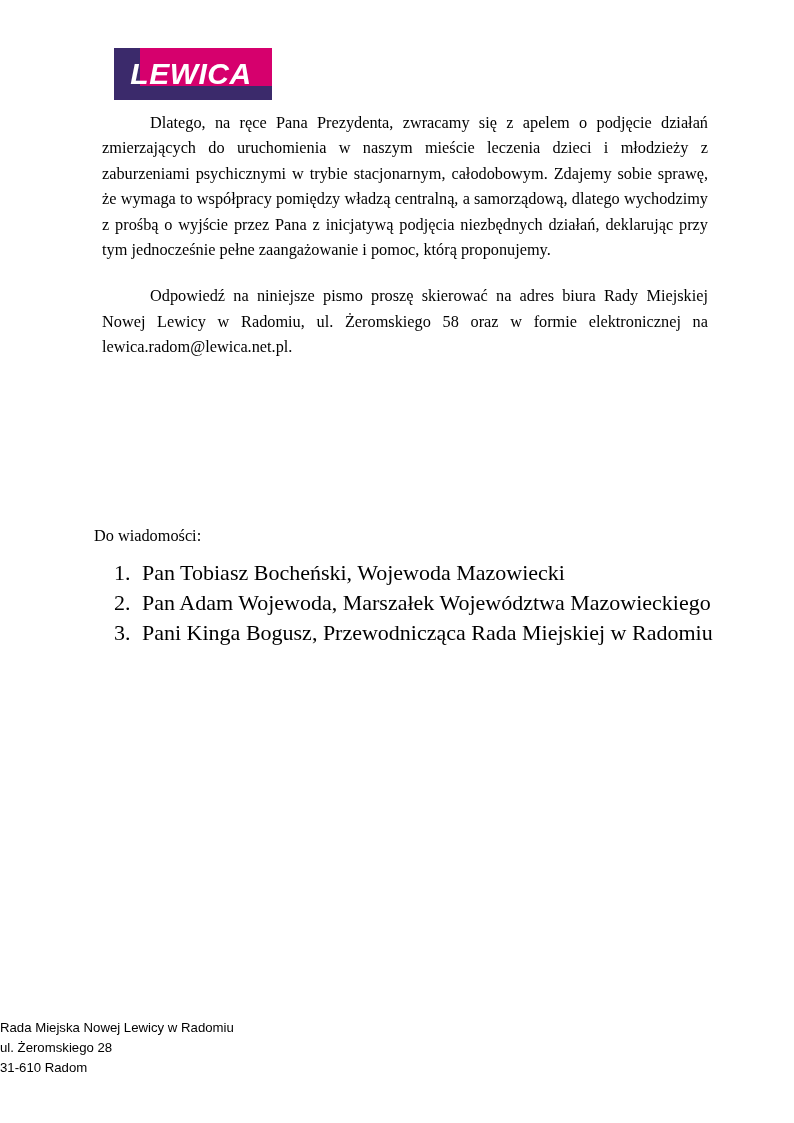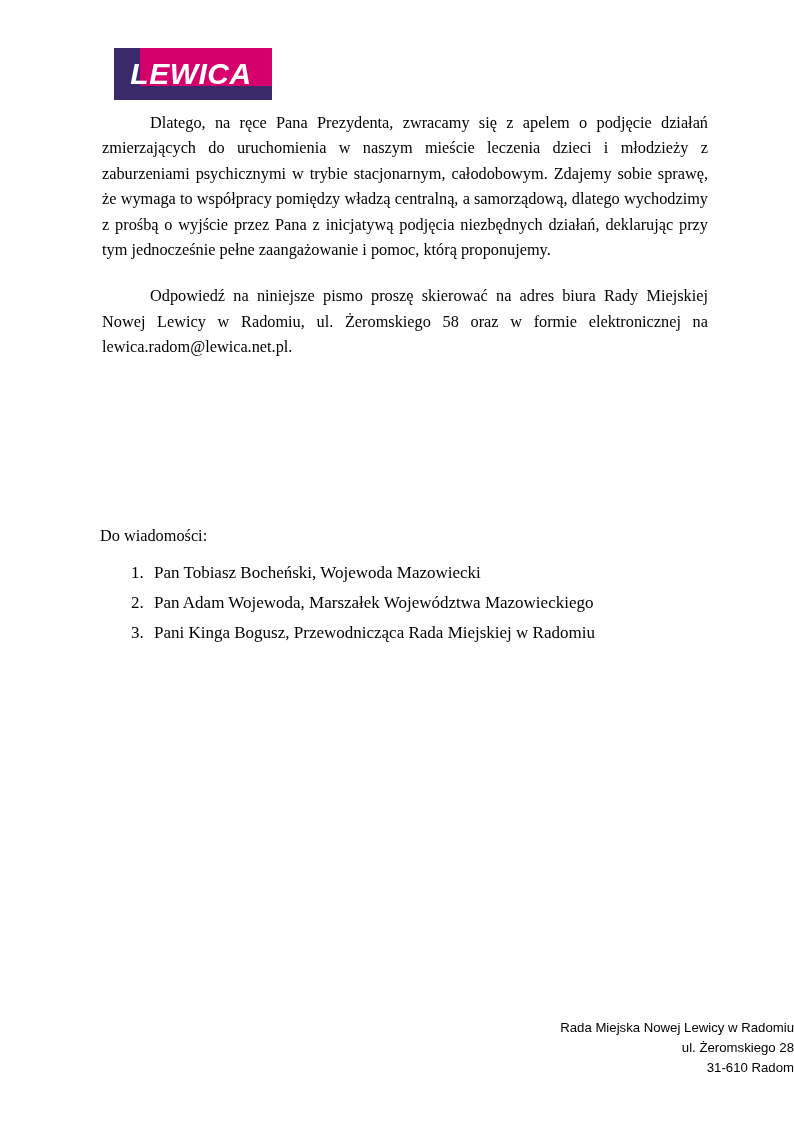--- a/index.html
+++ b/index.html
@@ -86,44 +86,44 @@
     width: 606px;
     text-align: right;
     font-size: 16.3px;
     line-height: 25.4px;
   }
   .closing .sig {
     margin-top: 26px;
   }
   .cc-title {
     position: absolute;
-    left: 100px;
+    left: 94px;
     top: 523px;
     font-size: 16.3px;
     line-height: 25.4px;
   }
   .cc-list {
     position: absolute;
-    left: 112px;
+    left: 100px;
     top: 558px;
     width: 590px;
     margin: 0;
     padding-left: 36px;
-    font-size: 17px;
+    font-size: 22px;
     line-height: 30px;
   }
   .cc-list li {
     padding-left: 6px;
   }
   .footer {
     position: absolute;
     left: 0;
     top: 1018px;
     width: 794px;
-    text-align: right;
+    text-align: left;
     font-family: "Liberation Sans", sans-serif;
     font-size: 13.2px;
     line-height: 20px;
     color: #000000;
   }
 </style>
 </head>
 <body>
 
 <div class="page">

